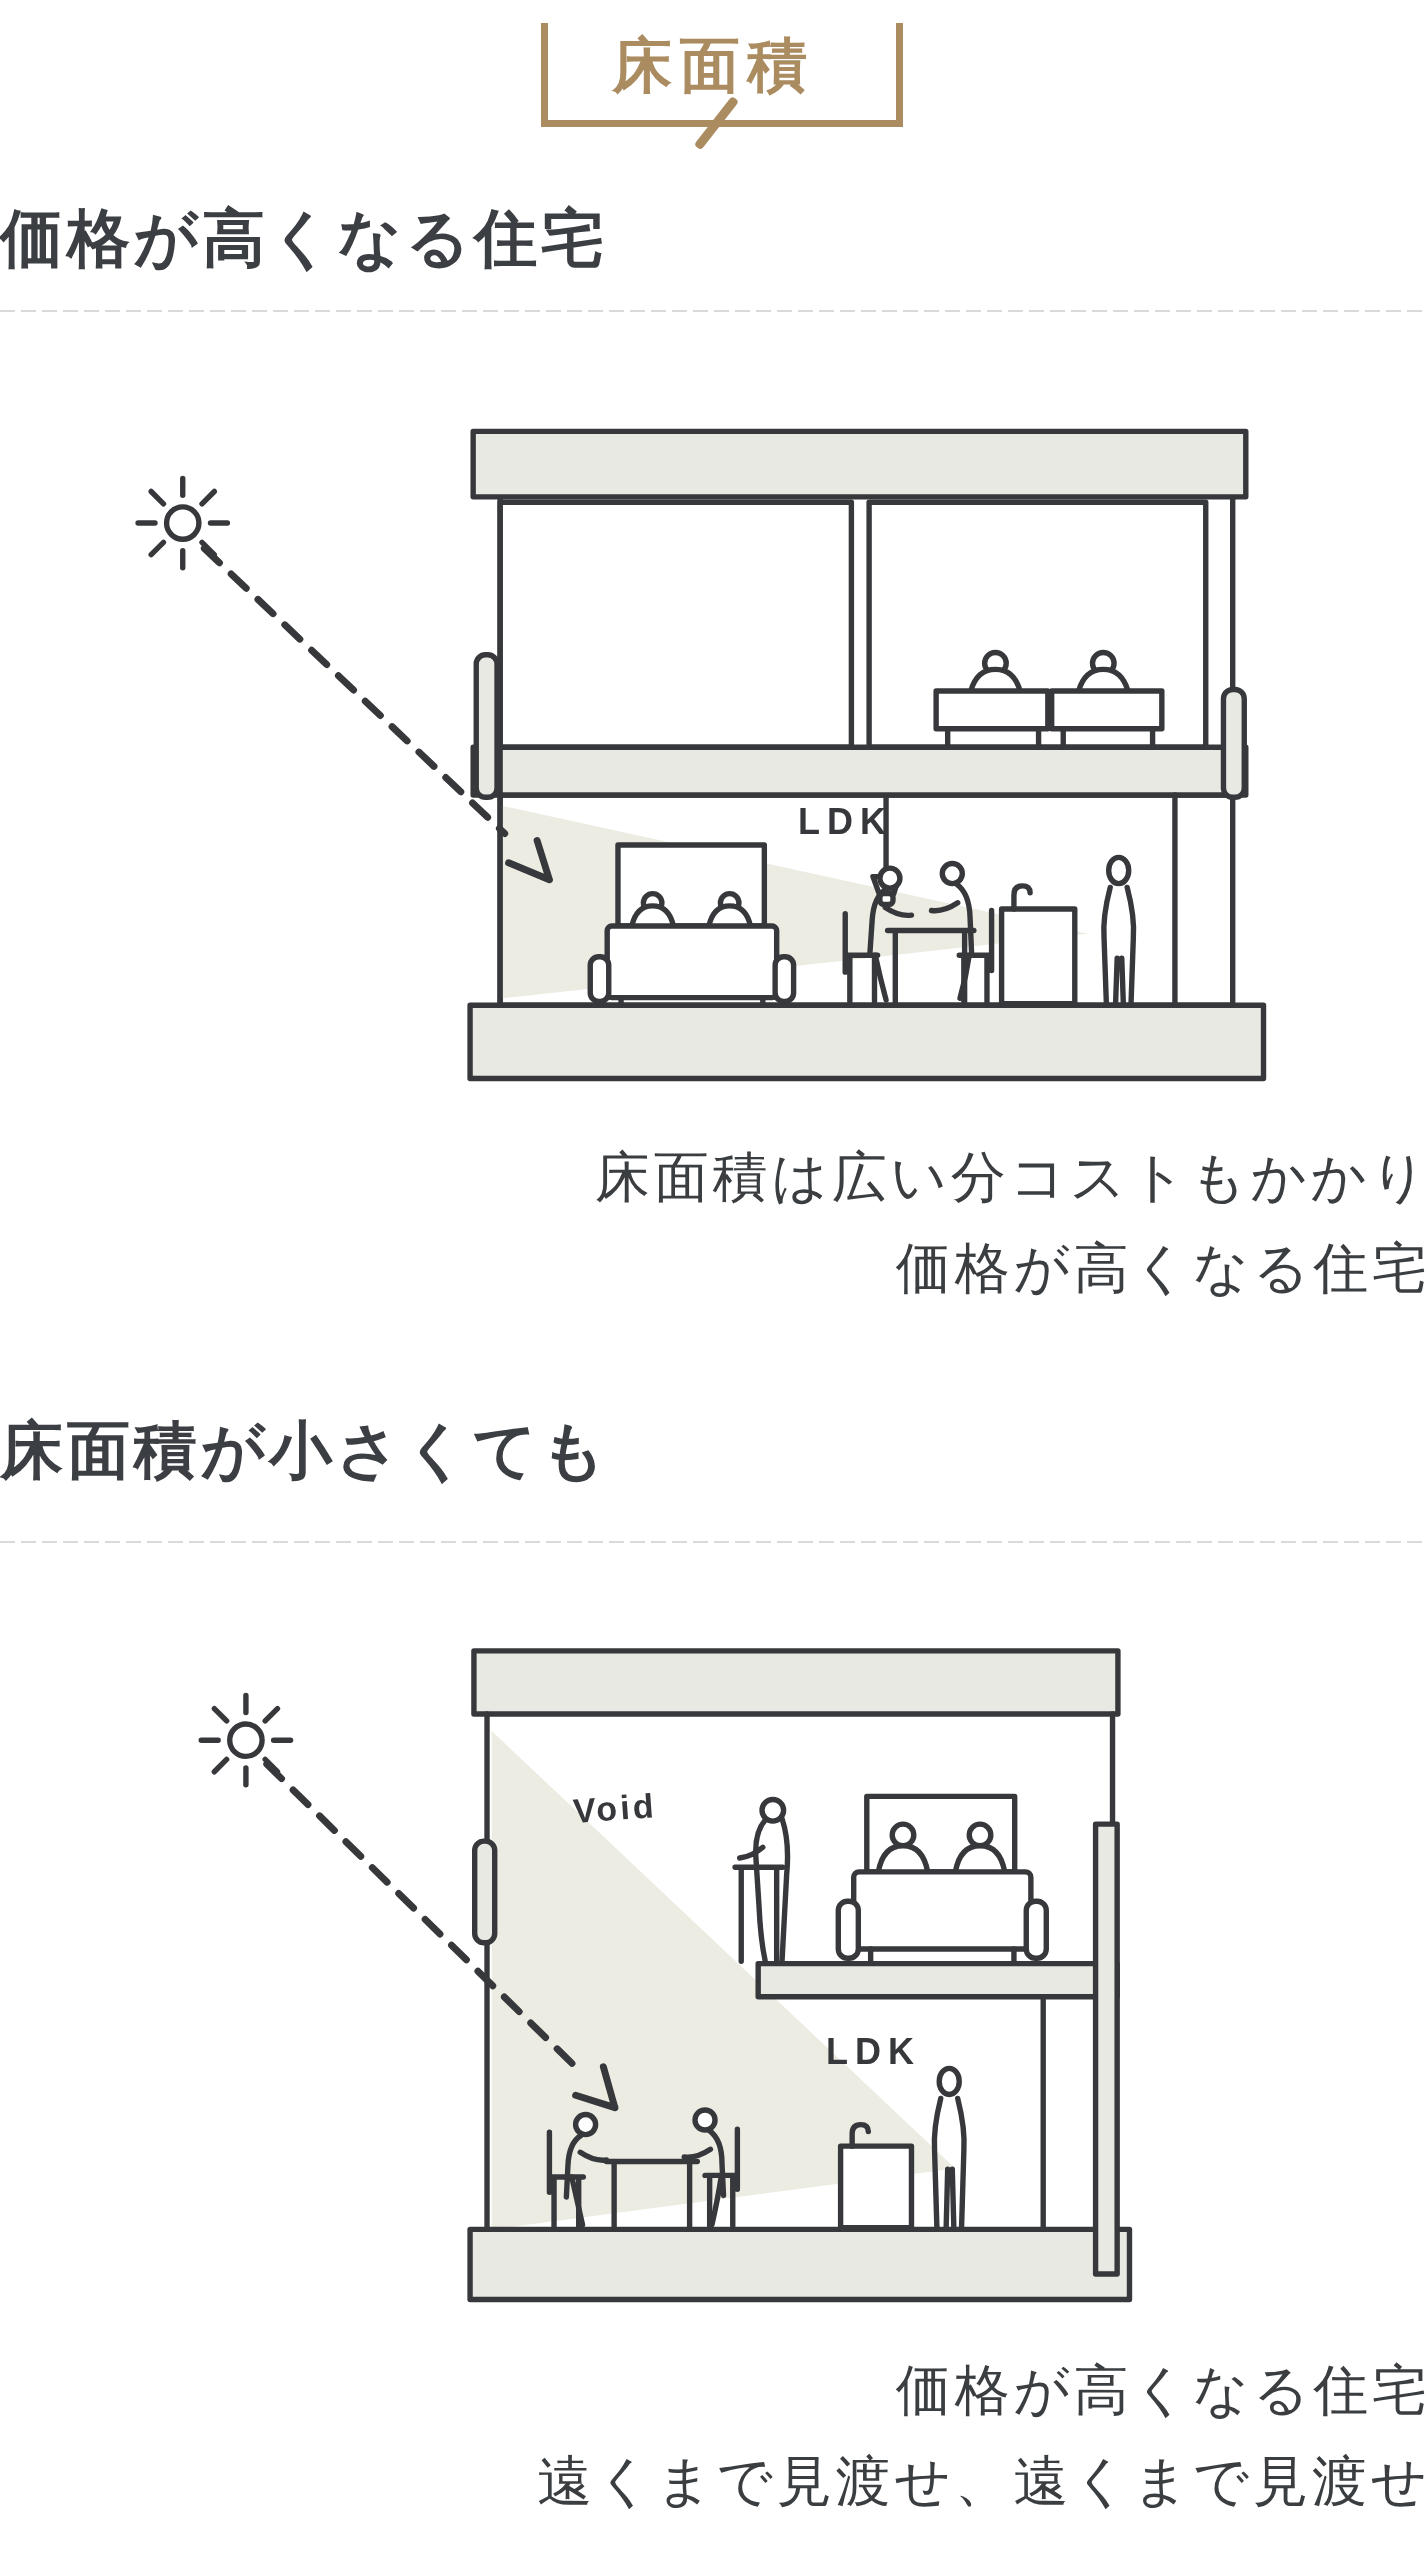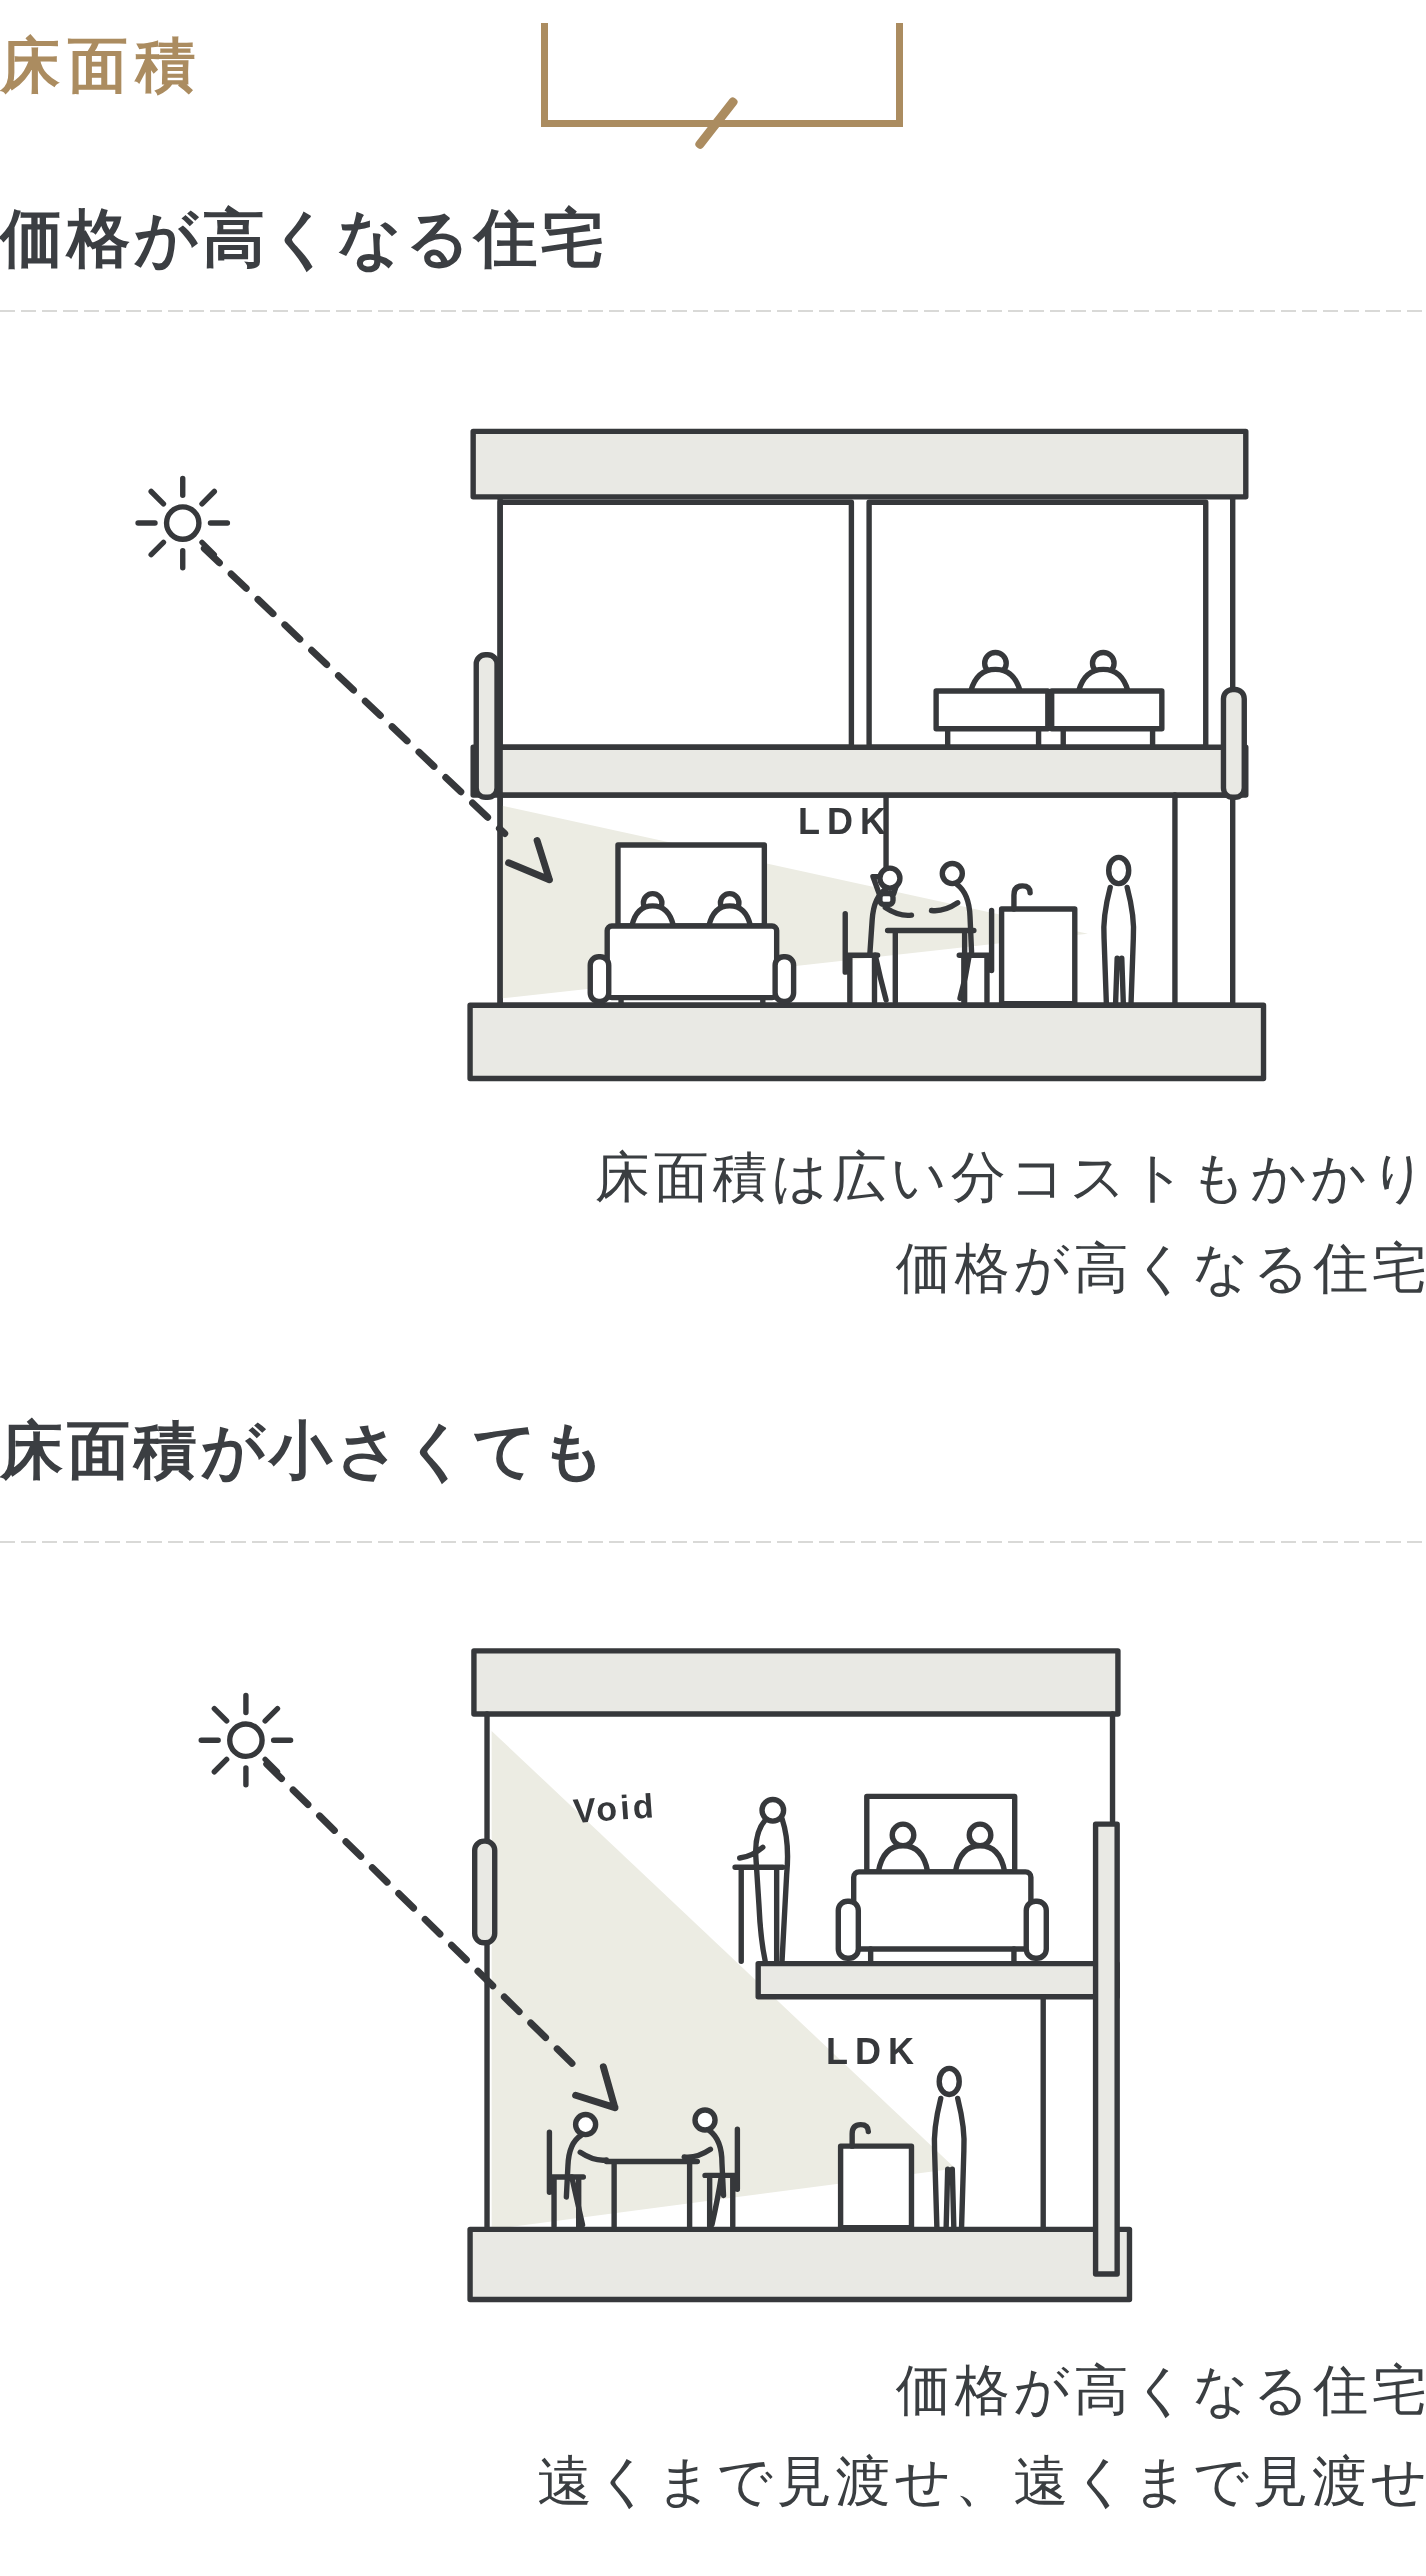--- a/index.html
+++ b/index.html
@@ -2,21 +2,21 @@
 <html style="font-size:12.3px"><head>
 <meta charset="utf-8">
 <style>
   html,body{margin:0;padding:0;background:#ffffff;}
   #canvas{position:relative;width:1427px;height:2576px;background:#ffffff;overflow:hidden;
           font-family:"Liberation Sans","DejaVu Sans",sans-serif;color:#36383b;}
   .abs{position:absolute;}
   
   .badge-frame{left:541px;top:23px;width:348px;height:97px;
                border-left:7.7px solid #ab8c60;border-right:7.7px solid #ab8c60;border-bottom:7.7px solid #ab8c60;}
-  .badge-label{left:0;top:26px;width:100%;text-align:left;font-size:60px;font-weight:bold;
+  .badge-label{left:0;top:26px;width:100%;text-align:center;font-size:60px;font-weight:bold;
                color:#ab8c60;letter-spacing:7.7px;}
   .badge-slash{left:712px;top:92px;width:8.5px;height:62px;background:#ab8c60;border-radius:3.9px;
                transform:rotate(38deg);}
   
   .heading{left:0;width:100%;text-align:left;font-size:63px;font-weight:bold;color:#3b3e42;
            letter-spacing:3.9px;line-height:1.15;}
   .divider{left:0;width:100%;height:2.3px;
            background:repeating-linear-gradient(90deg,#d9d9d7 0 15.4px,rgba(255,255,255,0) 15.4px 21px);}
   .caption{left:4px;width:100%;text-align:right;font-size:55px;color:#3a3e41;letter-spacing:3.9px;}
   .caption div{line-height:91px;}

